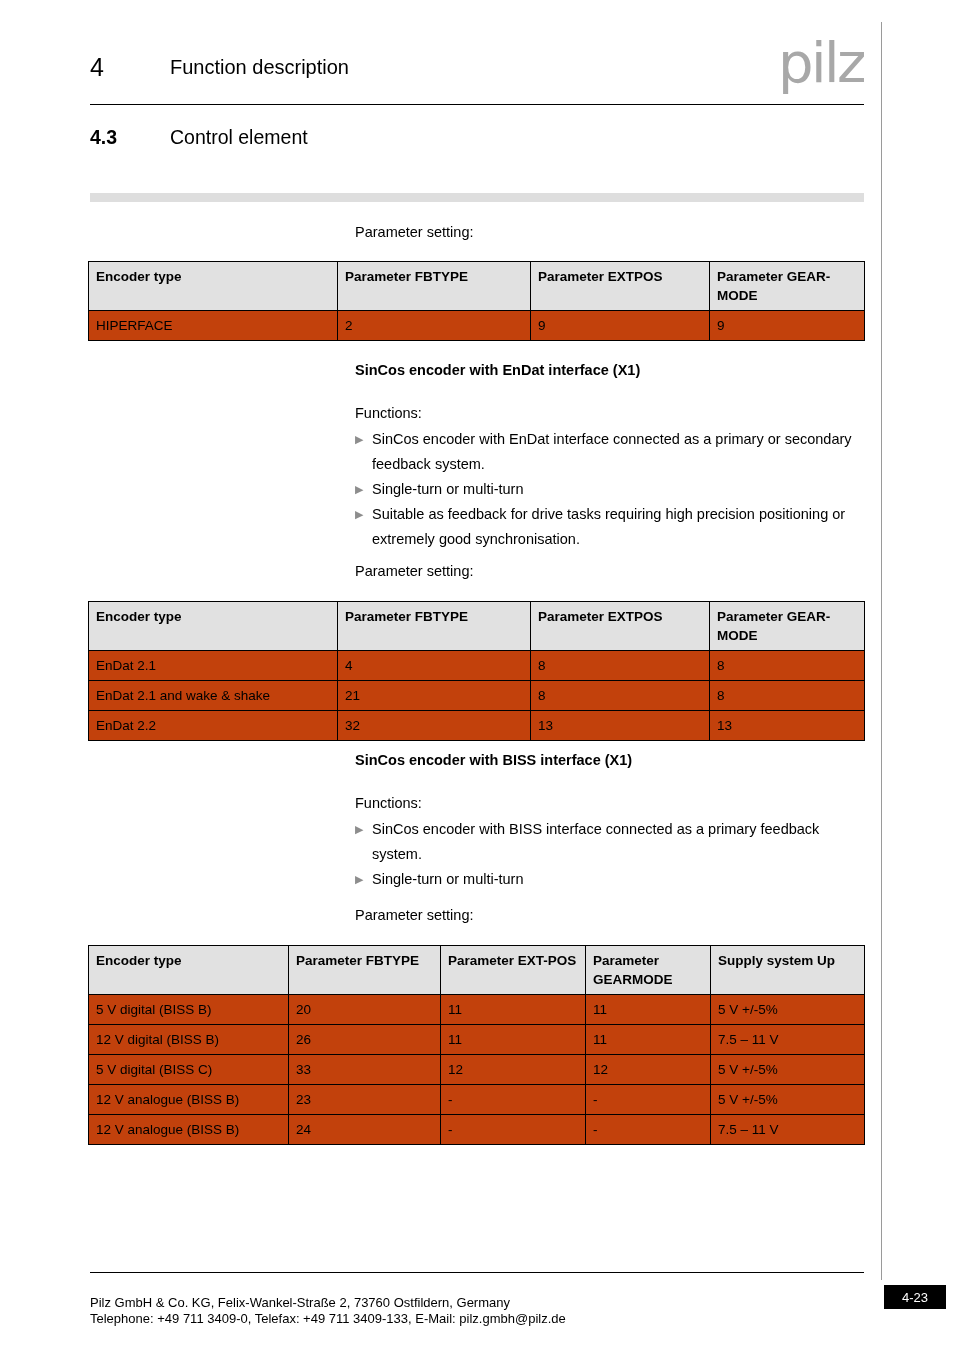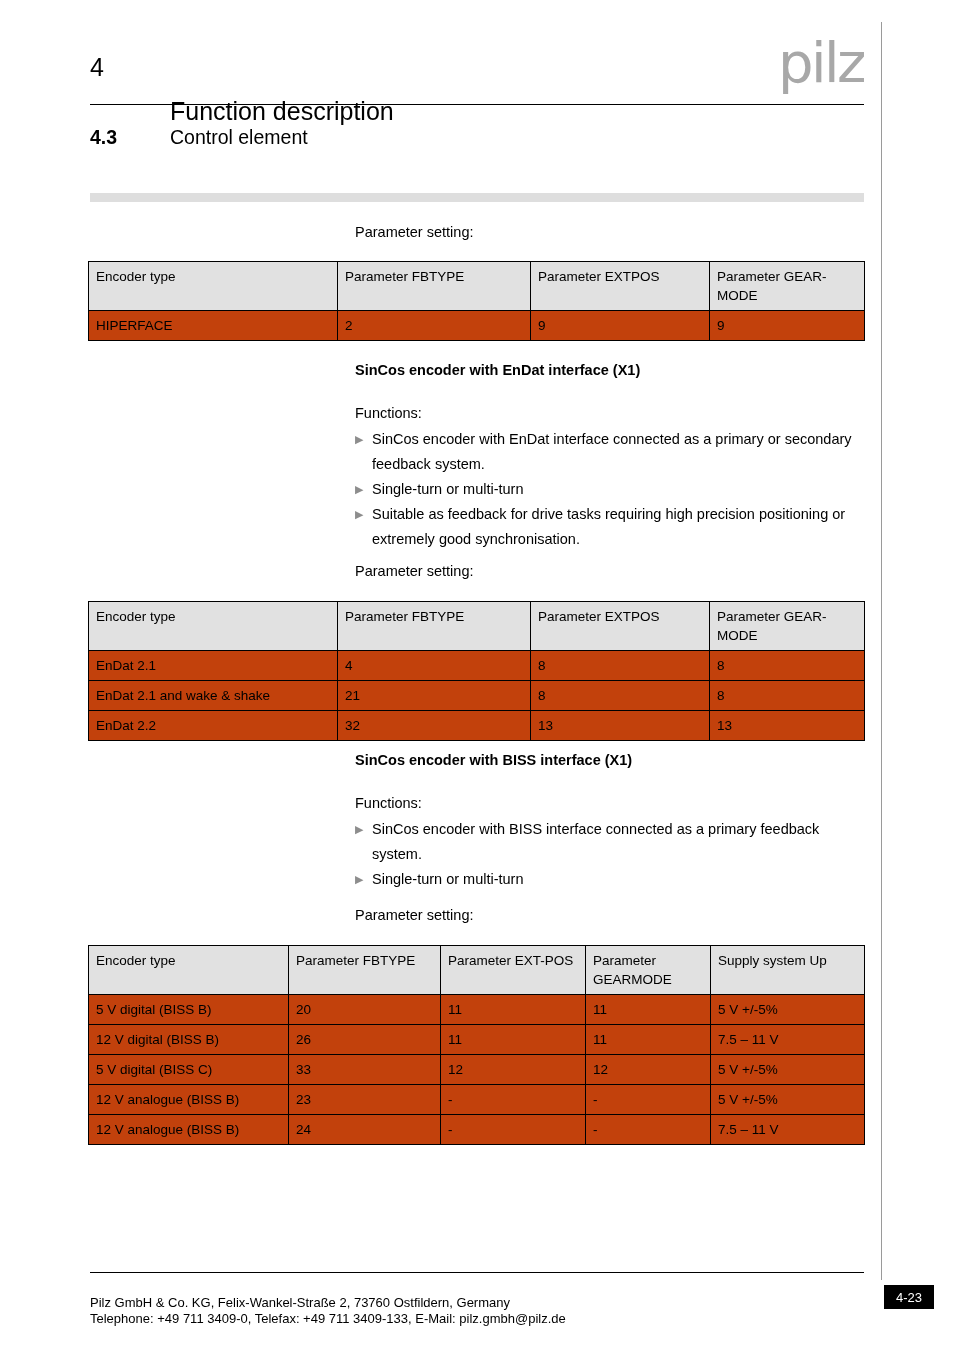--- a/index.html
+++ b/index.html
@@ -42,24 +42,23 @@
     align-items: flex-start;
   }
   .chapter-num {
     font-size: 25px;
     font-weight: 400;
     line-height: 30px;
     width: 80px;
     letter-spacing: 0px;
   }
   .chapter-title {
-    font-size: 25px;
+    font-size: 20px;
     font-weight: 400;
     line-height: 30px;
-    margin-top: 44px;
   }
 
   .logo {
     position: absolute;
     right: 90px;
     top: 35px;
     font-size: 56px;
     line-height: 56px;
     font-weight: 400;
     color: #a8a8a8;
@@ -155,21 +154,21 @@
   table.ptable th,
   table.ptable td {
     border: 1px solid #000000;
     text-align: left;
     vertical-align: top;
     padding: 5px 7px 5px 7px;
     line-height: 19px;
   }
   table.ptable th {
     background: #e1e1e1;
-    font-weight: 400;
+    font-weight: 700;
   }
   table.ptable td {
     background: #c2410c;
     font-weight: 400;
   }
   .th-tall { height: 36px; }
   .td-row  { height: 16px; }
 
   
   .footer-rule {
@@ -184,21 +183,21 @@
     position: absolute;
     left: 90px;
     top: 1295px;
     font-size: 13px;
     line-height: 16px;
   }
   .page-badge {
     position: absolute;
     left: 884px;
     top: 1285px;
-    width: 50px;
+    width: 62px;
     height: 24px;
     background: #000000;
     color: #ffffff;
     font-size: 13px;
     display: flex;
     align-items: center;
     justify-content: center;
   }
 </style>
 </head>

